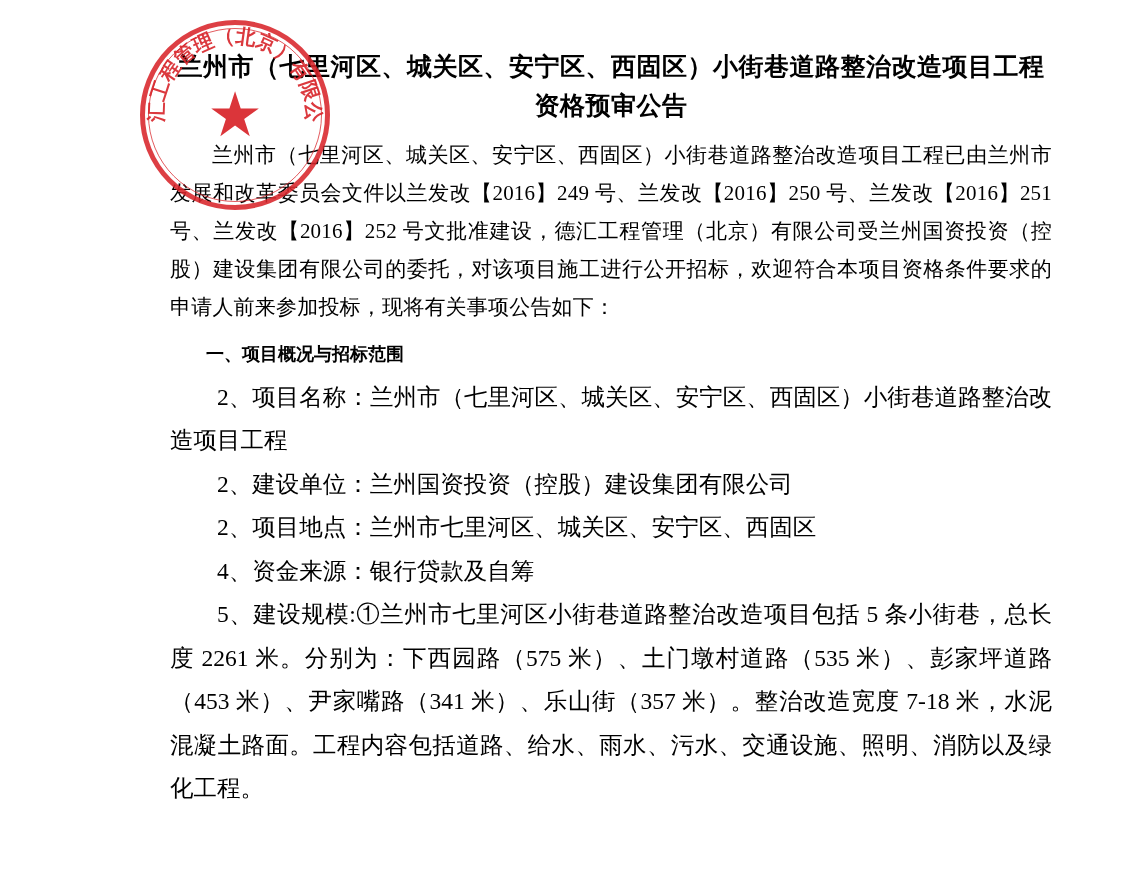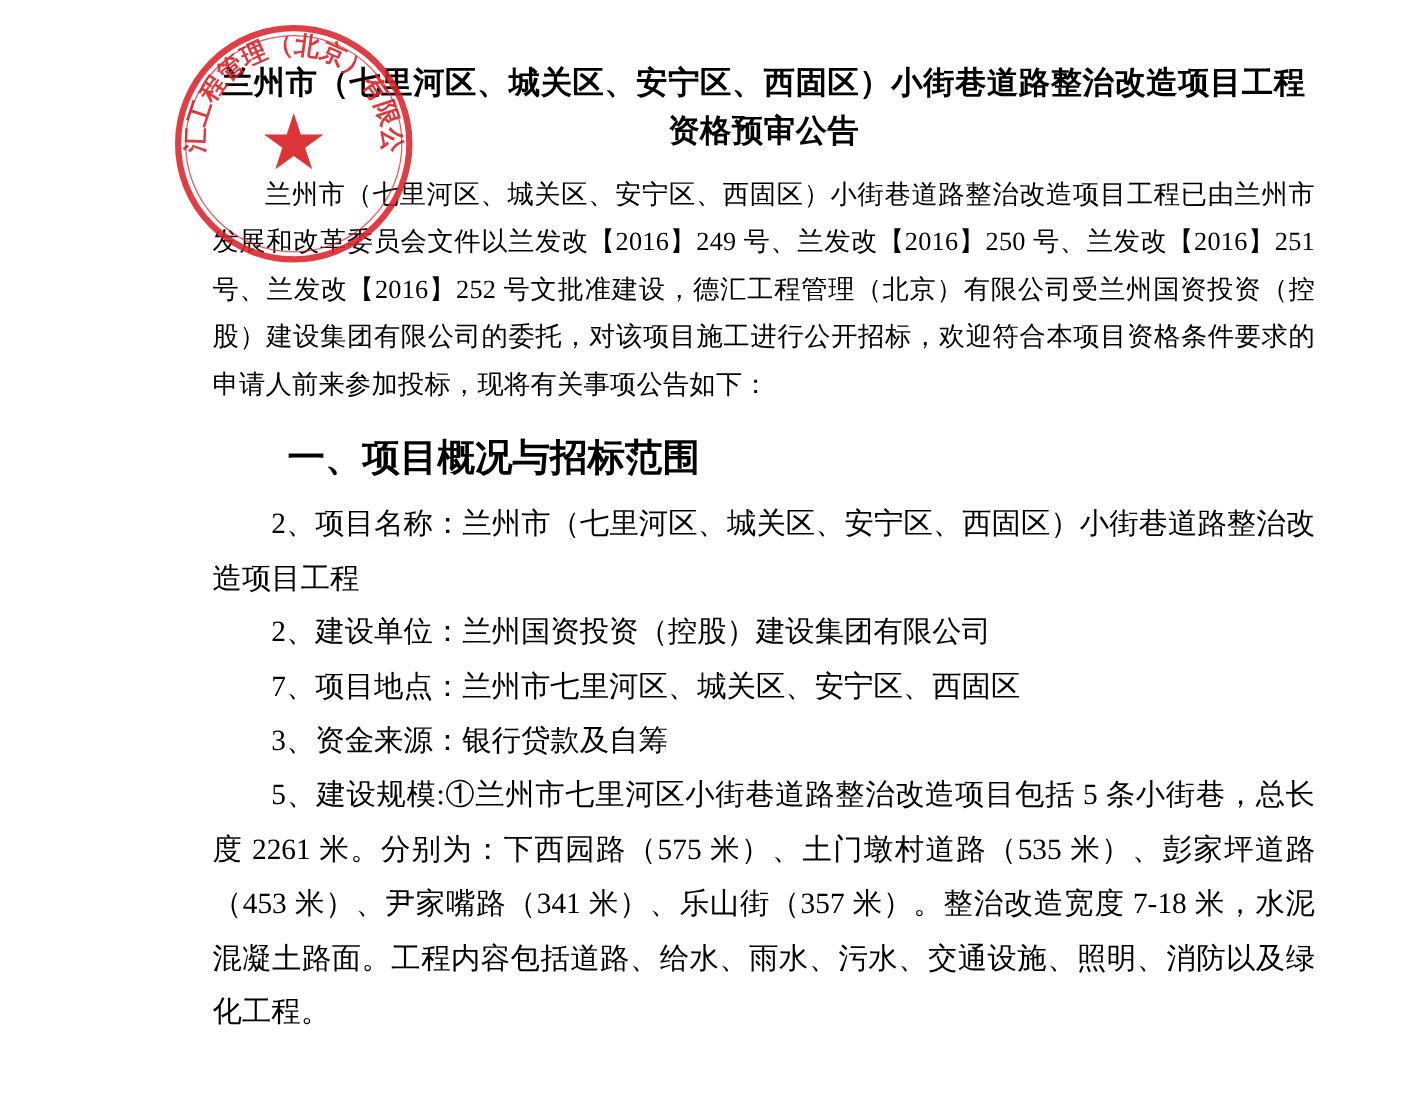--- a/index.html
+++ b/index.html
@@ -38,25 +38,26 @@
     line-height: 1.82;
     margin: 0 0 2px 0;
     text-align: justify;
     text-justify: inter-ideograph;
     letter-spacing: 0.2px;
   }
   p.indent2 {
     text-indent: 2em;
   }
   p.heading-1 {
-    font-size: 30px;
+    font-size: 18px;
     font-weight: bold;
     line-height: 1.85;
     margin: 12px 0 4px 0;
     text-indent: 2em;
+    font-family: Liberation Mono, monospace;
   }
   p.item {
     font-size: 23.5px;
     line-height: 1.85;
     margin: 0;
     text-indent: 2em;
     text-align: justify;
     text-justify: inter-ideograph;
   }
   
@@ -115,22 +116,22 @@
     <span>兰州市（七里河区、城关区、安宁区、西固区）小街巷道路整治改造项目工程</span>
     <span class="line2">资格预审公告</span>
   </div>
 
   <p class="body-text indent2">兰州市（七里河区、城关区、安宁区、西固区）小街巷道路整治改造项目工程已由兰州市发展和改革委员会文件以兰发改【2016】249 号、兰发改【2016】250 号、兰发改【2016】251 号、兰发改【2016】252 号文批准建设，德汇工程管理（北京）有限公司受兰州国资投资（控股）建设集团有限公司的委托，对该项目施工进行公开招标，欢迎符合本项目资格条件要求的申请人前来参加投标，现将有关事项公告如下：</p>
 
   <p class="heading-1">一、项目概况与招标范围</p>
 
   <p class="item">2、项目名称：兰州市（七里河区、城关区、安宁区、西固区）小街巷道路整治改造项目工程</p>
   <p class="item">2、建设单位：兰州国资投资（控股）建设集团有限公司</p>
-  <p class="item">7、项目地点：兰州市七里河区、城关区、安宁区、西固区</p>
-  <p class="item">3、资金来源：银行贷款及自筹</p>
+  <p class="item">2、项目地点：兰州市七里河区、城关区、安宁区、西固区</p>
+  <p class="item">4、资金来源：银行贷款及自筹</p>
   <p class="item">5、建设规模:①兰州市七里河区小街巷道路整治改造项目包括 5 条小街巷，总长度 2261 米。分别为：下西园路（575 米）、土门墩村道路（535 米）、彭家坪道路（453 米）、尹家嘴路（341 米）、乐山街（357 米）。整治改造宽度 7-18 米，水泥混凝土路面。工程内容包括道路、给水、雨水、污水、交通设施、照明、消防以及绿化工程。</p>
 
   <div class="seal">
     <div class="ring"></div>
     <div class="ring-inner"></div>
     <svg width="190" height="190" viewBox="0 0 190 190">
       <defs>
         <path id="sealArc" d="M 23 95 A 72 72 0 1 1 167 95"></path>
       </defs>
       <text>

